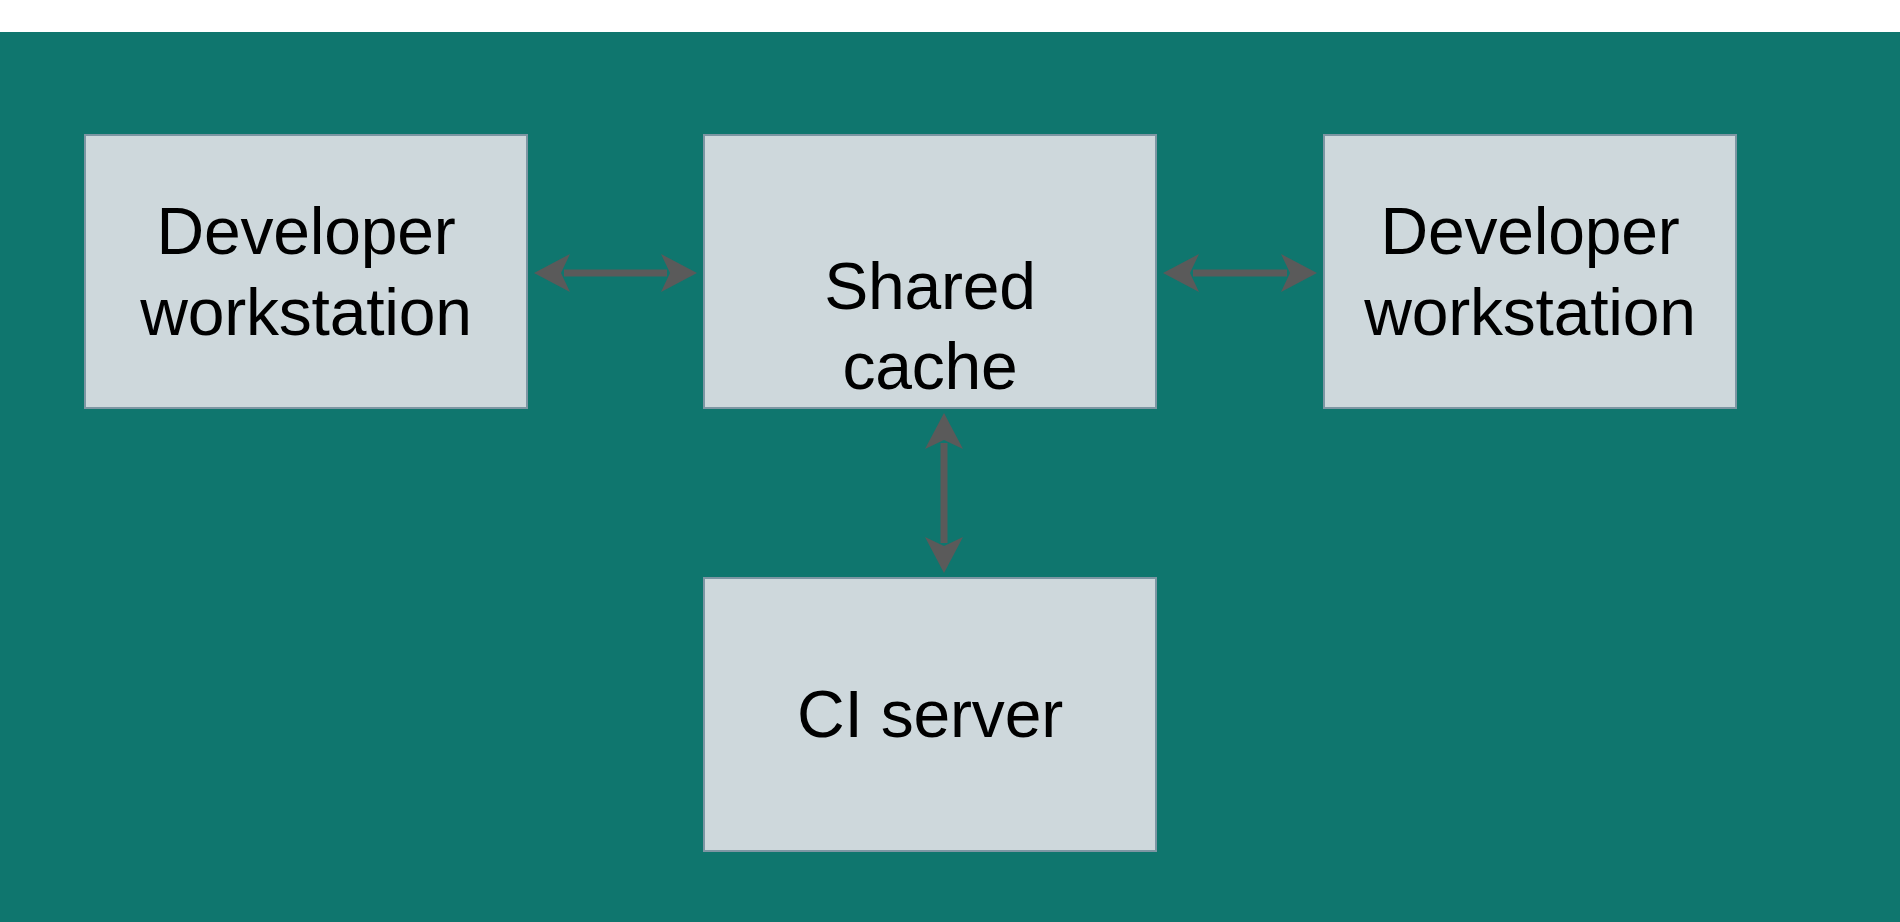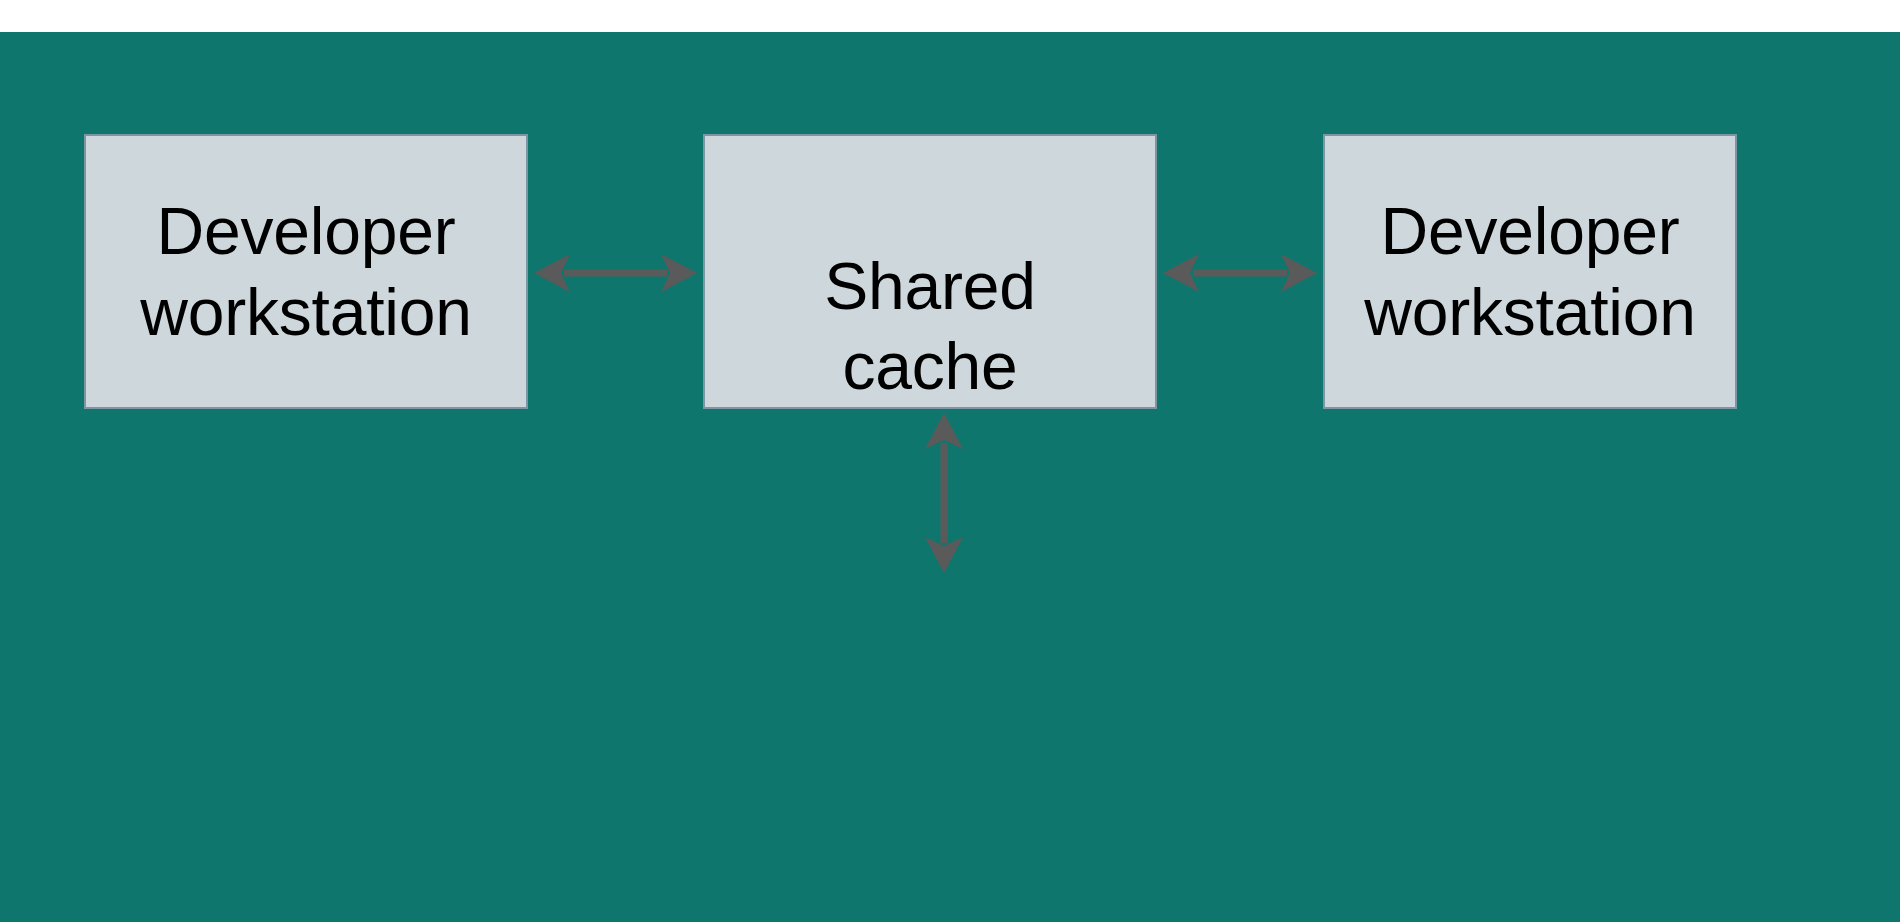--- a/index.html
+++ b/index.html
@@ -62,20 +62,23 @@
   <div class="node" style="left:703px; top:102px; width:454px; height:275px;align-items:flex-end;">
     <span class="node-label">Shared
 cache</span>
   </div>
 
   <div class="node" style="left:1323px; top:102px; width:414px; height:275px;">
     <span class="node-label">Developer
 workstation</span>
   </div>
 
+  <div class="node" style="left:703px; top:545px; width:454px; height:275px;">
+    <span class="node-label">CI server</span>
+  </div>
 
   <div class="edge" style="left:528px; top:212px; width:175px; height:58px;">
     <svg width="175" height="58" viewBox="0 0 175 58">
       <line x1="36" y1="29" x2="139" y2="29" stroke="#5a5a5a" stroke-width="7"></line>
       <polygon points="42,10 6,29 42,48 33,29" fill="#5a5a5a"></polygon>
       <polygon points="133,10 169,29 133,48 142,29" fill="#5a5a5a"></polygon>
     </svg>
   </div>
 
   <div class="edge" style="left:1157px; top:212px; width:166px; height:58px;">

